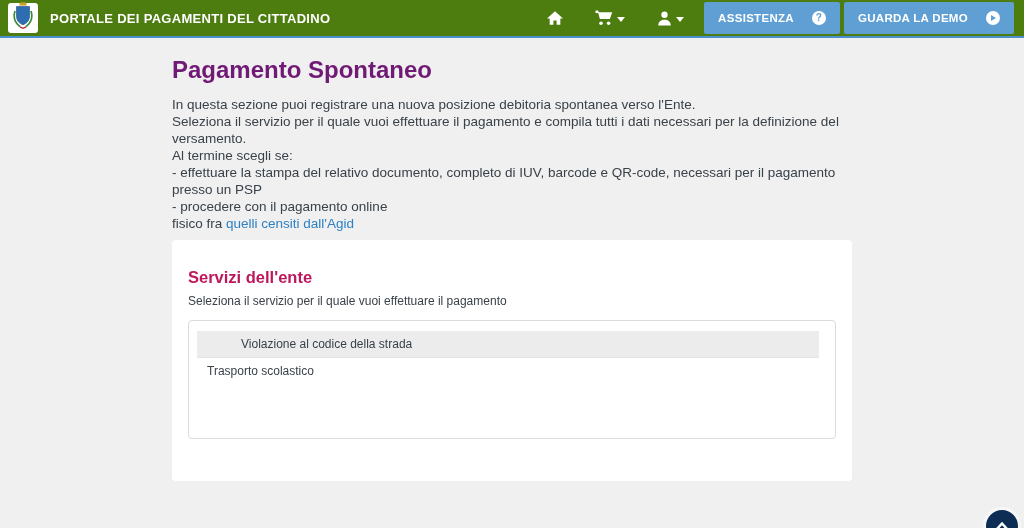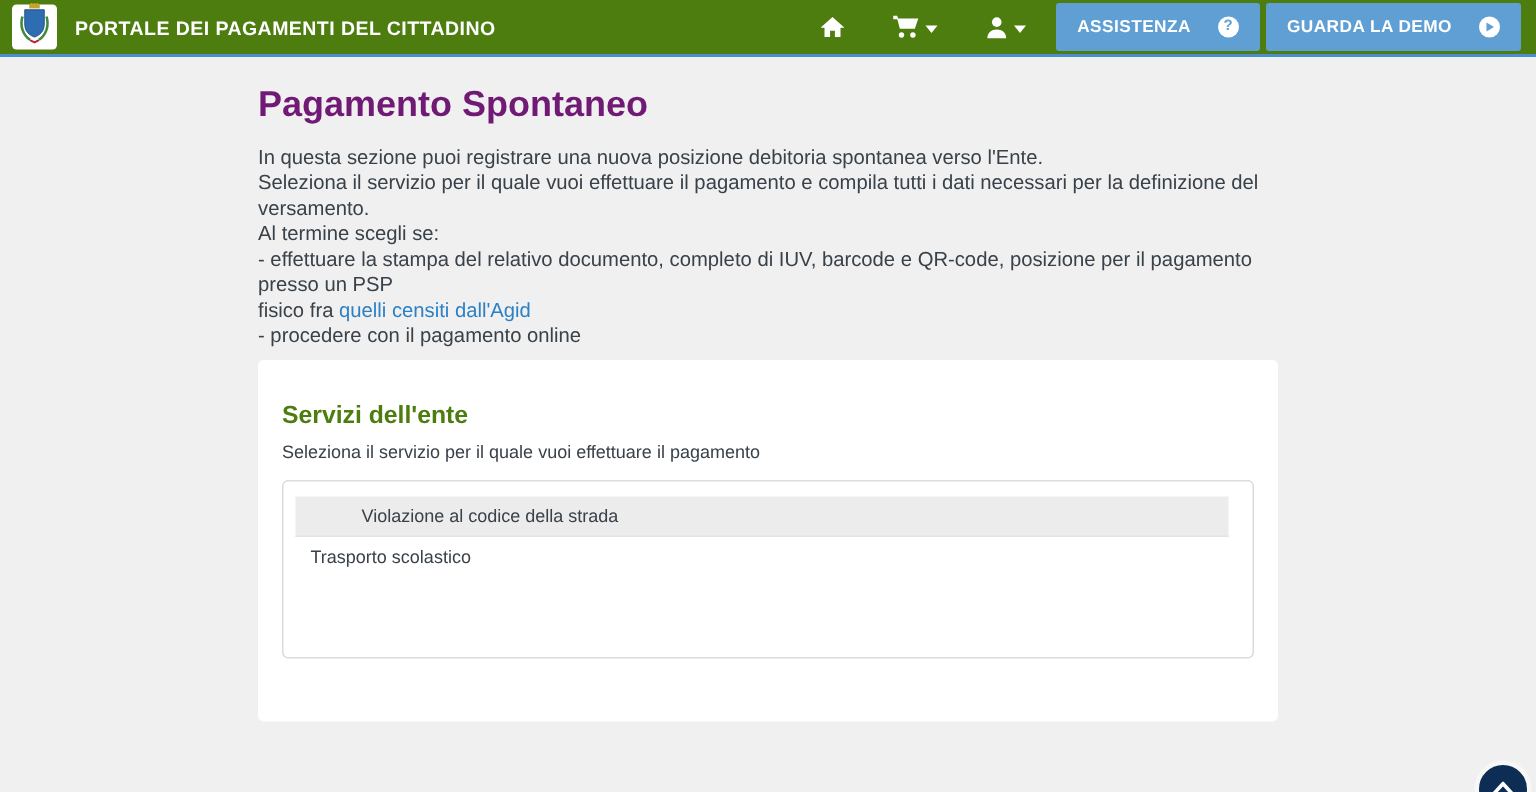--- a/index.html
+++ b/index.html
@@ -60,21 +60,21 @@
     font-size:24px; font-weight:700; color:#701a75; margin-bottom:12px;
   }
   .intro { font-size:13.5px; line-height:17px; color:#394149; }
   .intro a { color:#2d80c4; text-decoration:none; cursor:pointer; }
 
   
   .card {
     position:absolute; left:172px; top:240px; width:680px; height:241px;
     background:#fff; border-radius:4px; padding:28px 16px 16px 16px;
   }
-  .card-title { font-size:16.5px; font-weight:700; color:#4d7c0f; margin-bottom:7px; }
+  .card-title { font-size:16.5px; font-weight:700; color:#be185d; margin-bottom:7px; }
   .card-subtitle { font-size:12px; color:#394149; margin-bottom:12px; }
   .list-group {
     border:1px solid #dcdcdc; border-radius:4px; background:#fff;
     padding:10px 16px 34px 8px; height:119px; overflow:hidden;
   }
   .list-item {
     font-size:12px; color:#394149; padding:6px 10px; cursor:pointer;
     border-bottom:1px solid #e3e3e3;
   }
   .list-item:last-child { border-bottom:none; }
@@ -147,23 +147,23 @@
     </button>
   </nav>
 </header>
 
 <section class="content">
   <h1 class="page-title">Pagamento Spontaneo</h1>
   <div class="intro">
     <div>In questa sezione puoi registrare una nuova posizione debitoria spontanea verso l'Ente.</div>
     <div>Seleziona il servizio per il quale vuoi effettuare il pagamento e compila tutti i dati necessari per la definizione del versamento.</div>
     <div>Al termine scegli se:</div>
-    <div>- effettuare la stampa del relativo documento, completo di IUV, barcode e QR-code, posizione per il pagamento presso un PSP</div>
+    <div>- effettuare la stampa del relativo documento, completo di IUV, barcode e QR-code, necessari per il pagamento presso un PSP</div>
+    <div>- procedere con il pagamento online</div>
     <div><span>fisico fra </span><a>quelli censiti dall'Agid</a></div>
-    <div>- procedere con il pagamento online</div>
   </div>
 </section>
 
 <section class="card">
   <h2 class="card-title">Servizi dell'ente</h2>
   <div class="card-subtitle">Seleziona il servizio per il quale vuoi effettuare il pagamento</div>
   <div class="list-group">
     <div class="list-item active">Violazione al codice della strada</div>
     <div class="list-item">Trasporto scolastico</div>
   </div>

